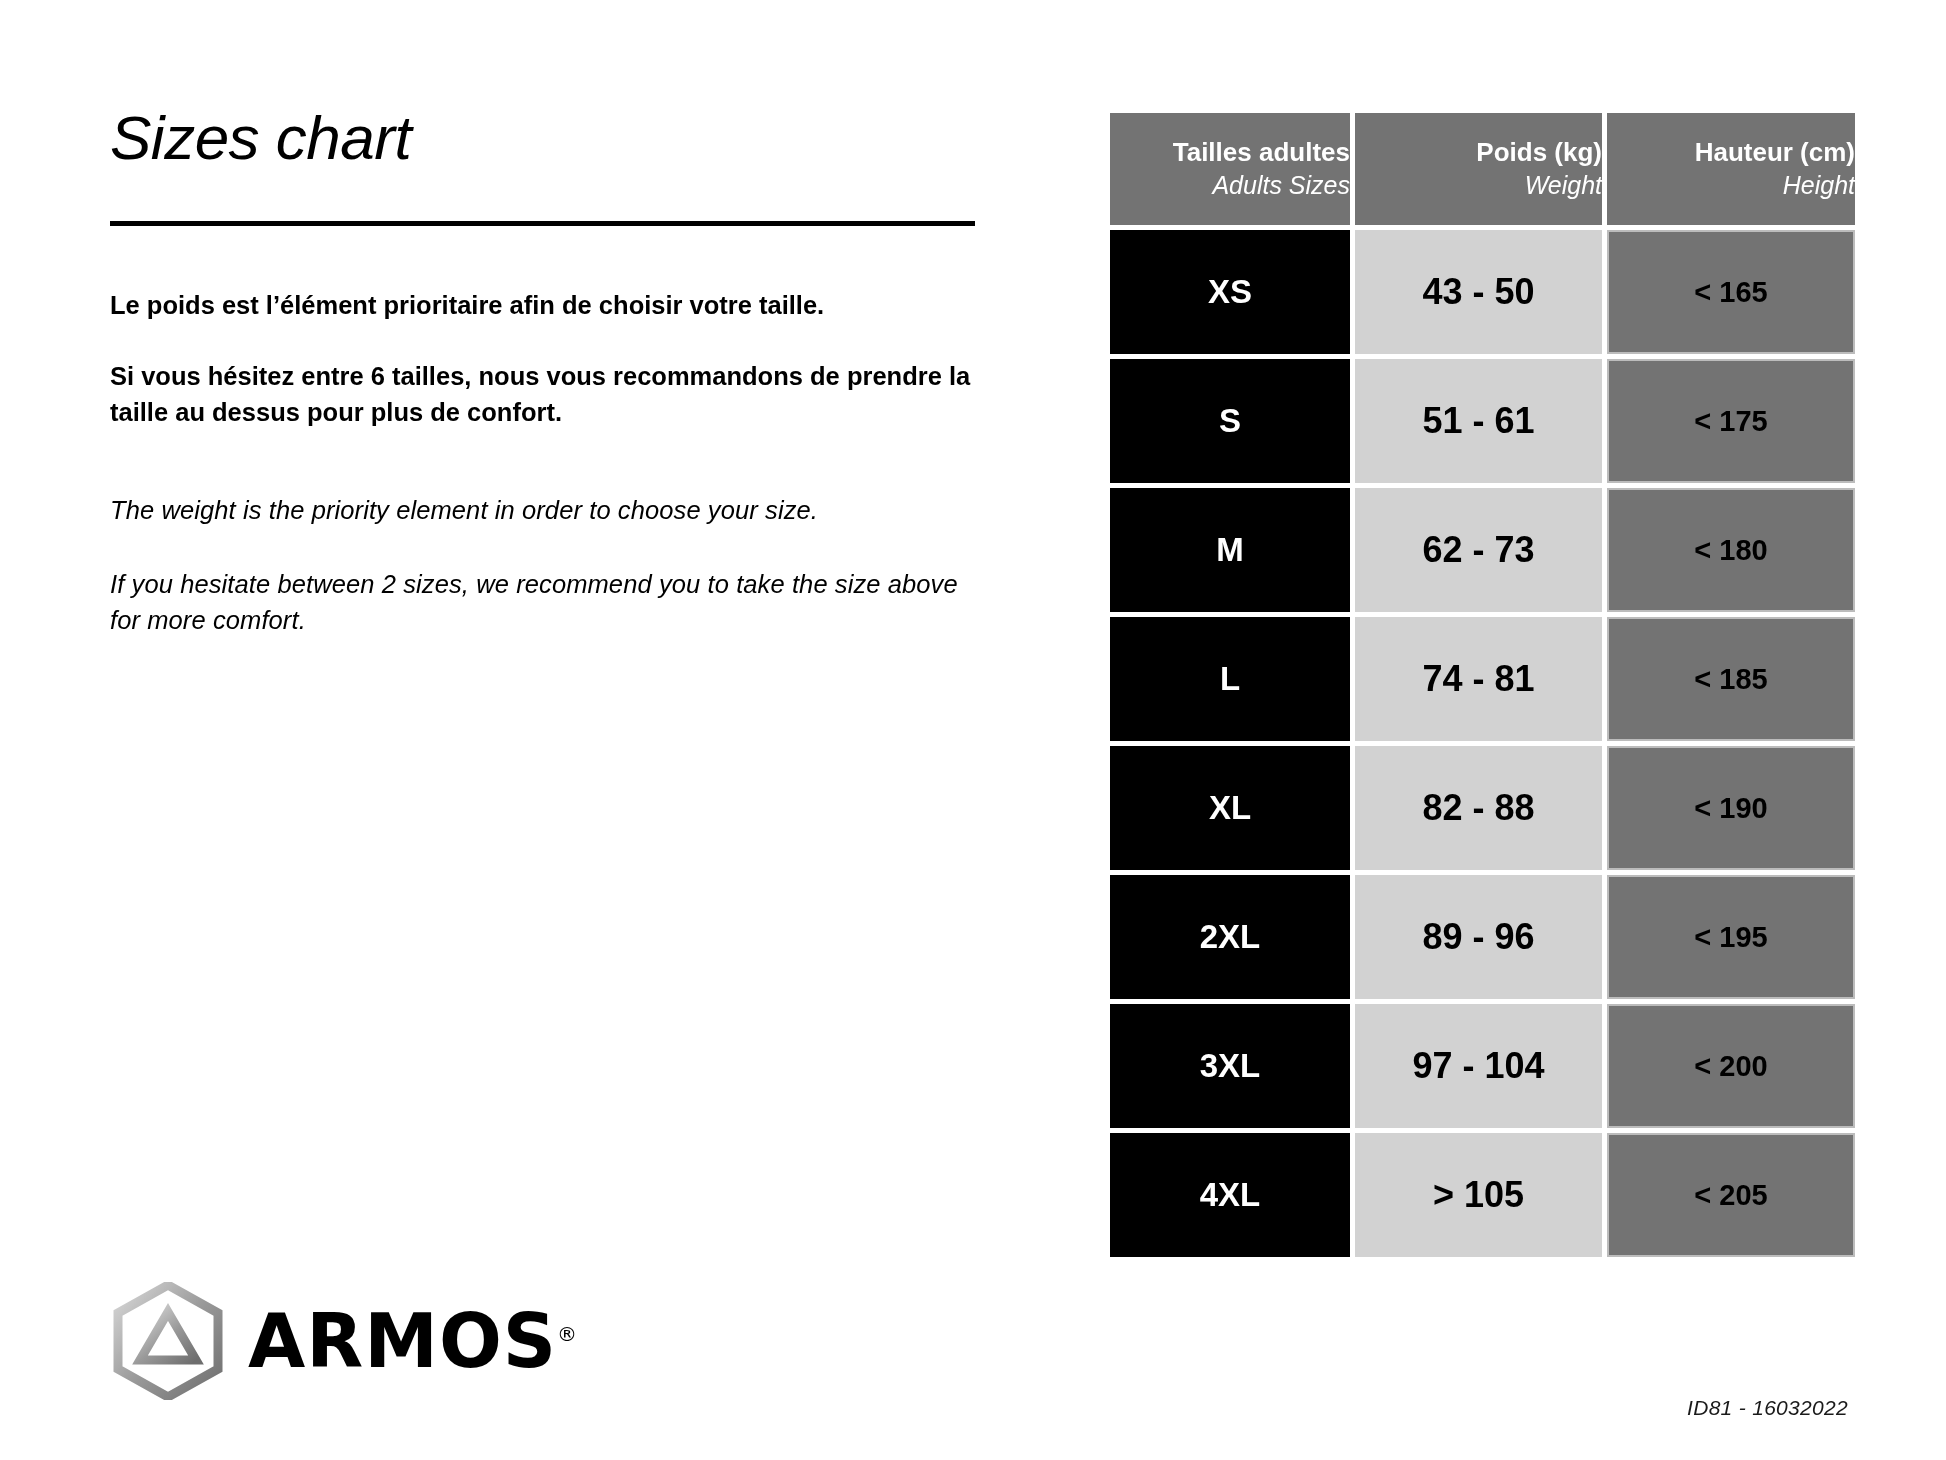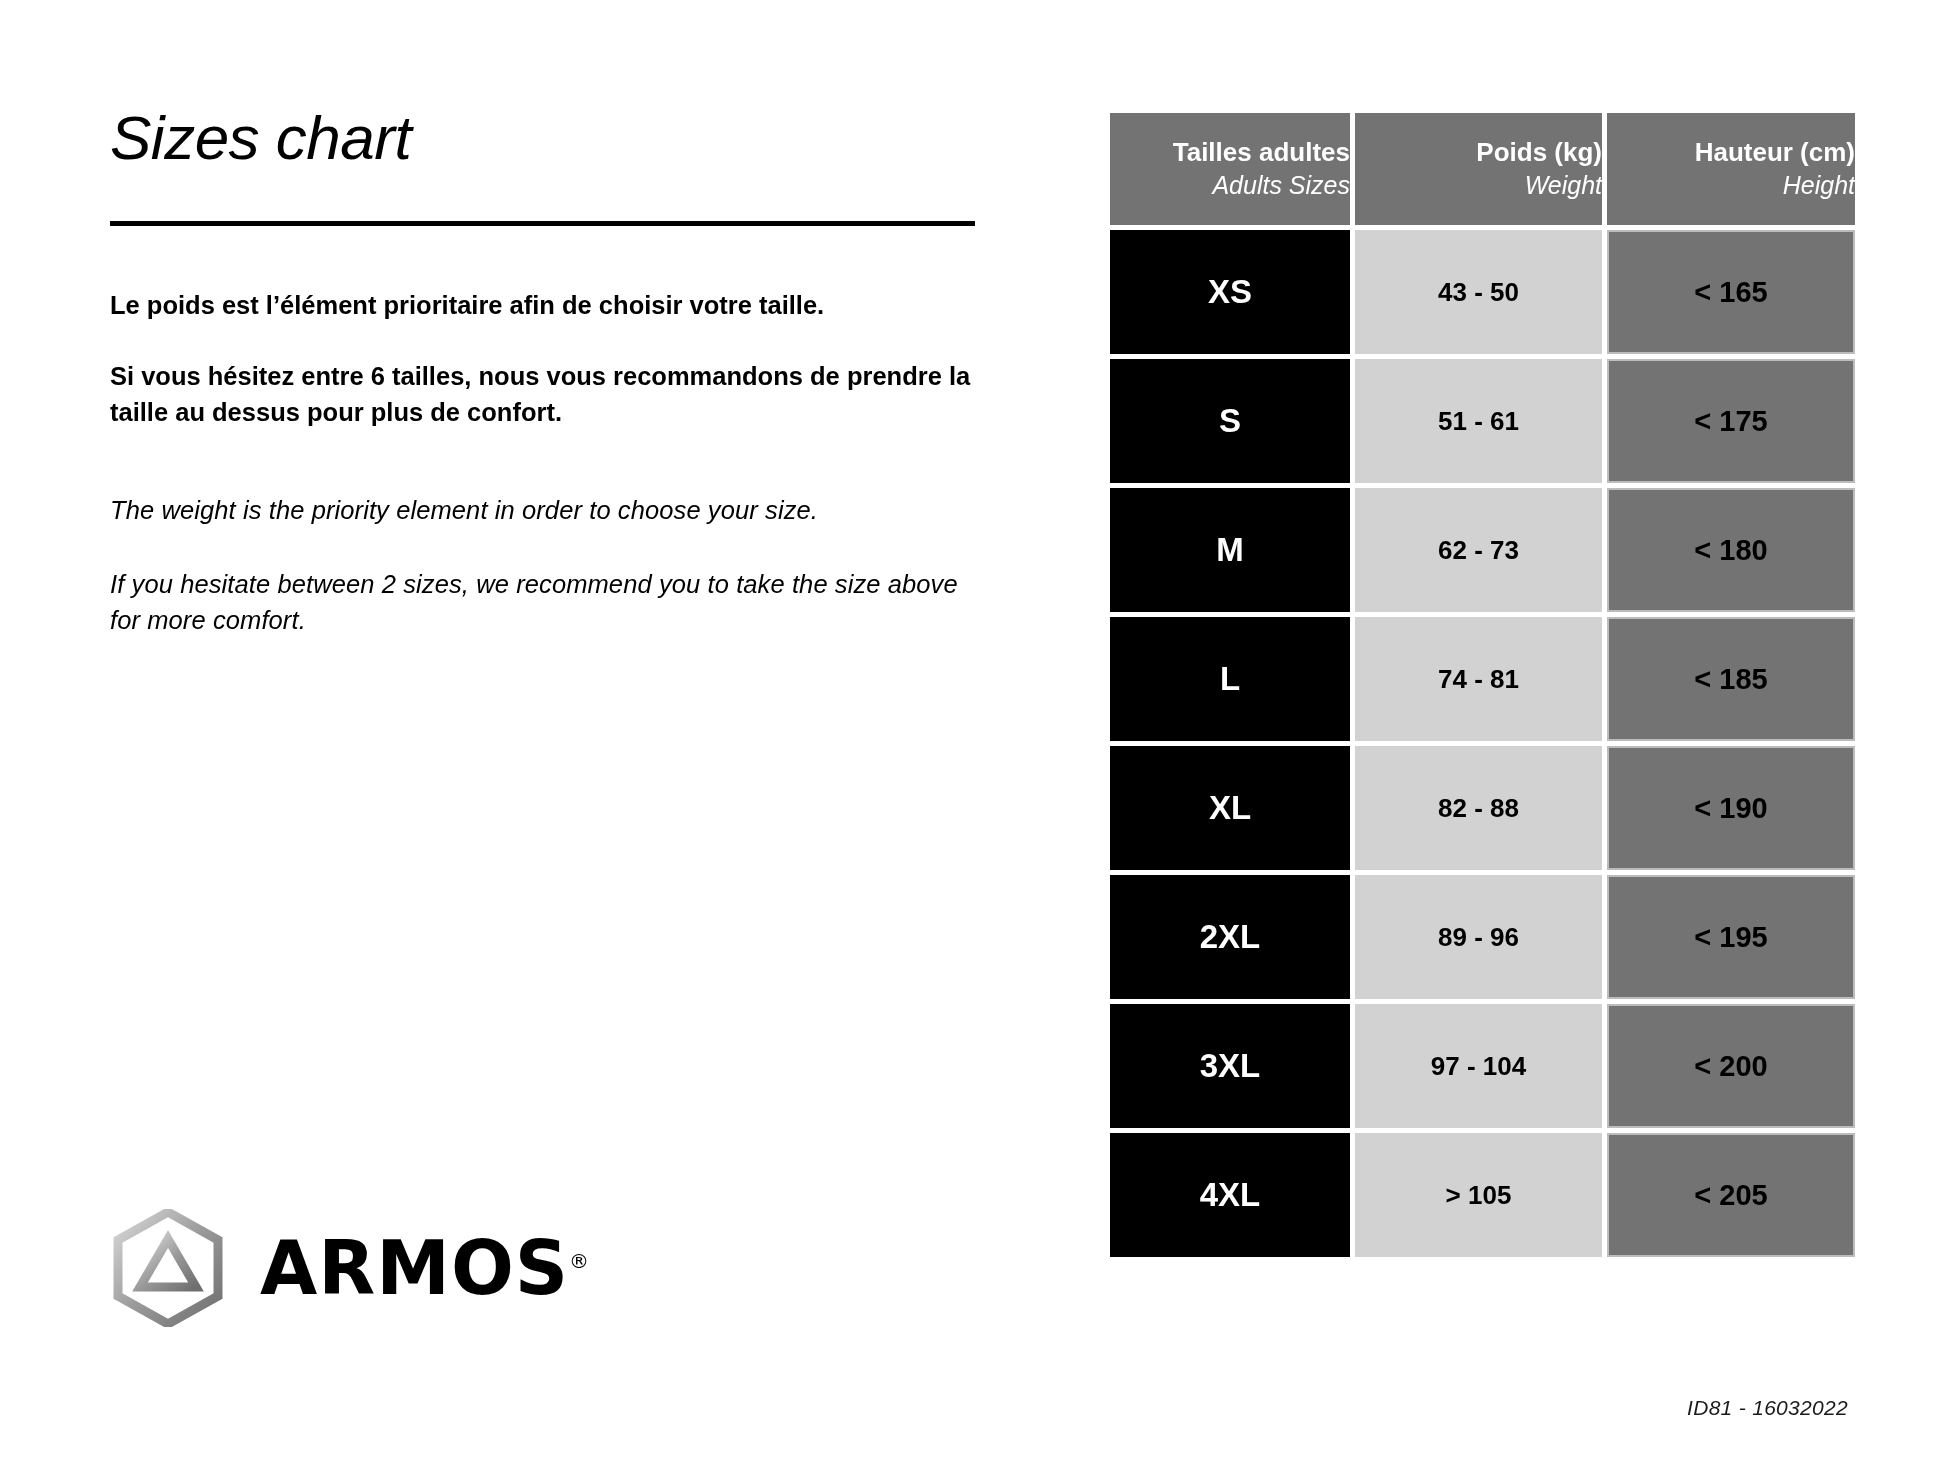--- a/index.html
+++ b/index.html
@@ -70,24 +70,24 @@
     margin: 0;
     letter-spacing: 0.1px;
   }
   .para-italic.first { margin-top: 62px; }
   .para-italic.second { margin-top: 38px; }
 
   
   .logo-block {
     position: absolute;
     left: 112px;
-    top: 1209px;
+    top: 1282px;
     display: flex;
     align-items: center;
-    gap: 36px;
+    gap: 24px;
   }
   .logo-mark {
     width: 112px;
     height: 118px;
     flex: 0 0 auto;
   }
   .logo-text {
     font-size: 74px;
     font-weight: 700;
     letter-spacing: 1px;
@@ -154,21 +154,21 @@
     vertical-align: middle;
     font-size: 33px;
     font-weight: 700;
   }
   .weight-cell {
     background: #d2d2d2;
     color: #000;
     height: 124px;
     text-align: center;
     vertical-align: middle;
-    font-size: 26px;
+    font-size: 36px;
     font-weight: 700;
   }
   .height-cell {
     background: #737373;
     border: 2px solid #bcbcbc;
     color: #000;
     height: 120px;
     text-align: center;
     vertical-align: middle;
     font-size: 29px;

